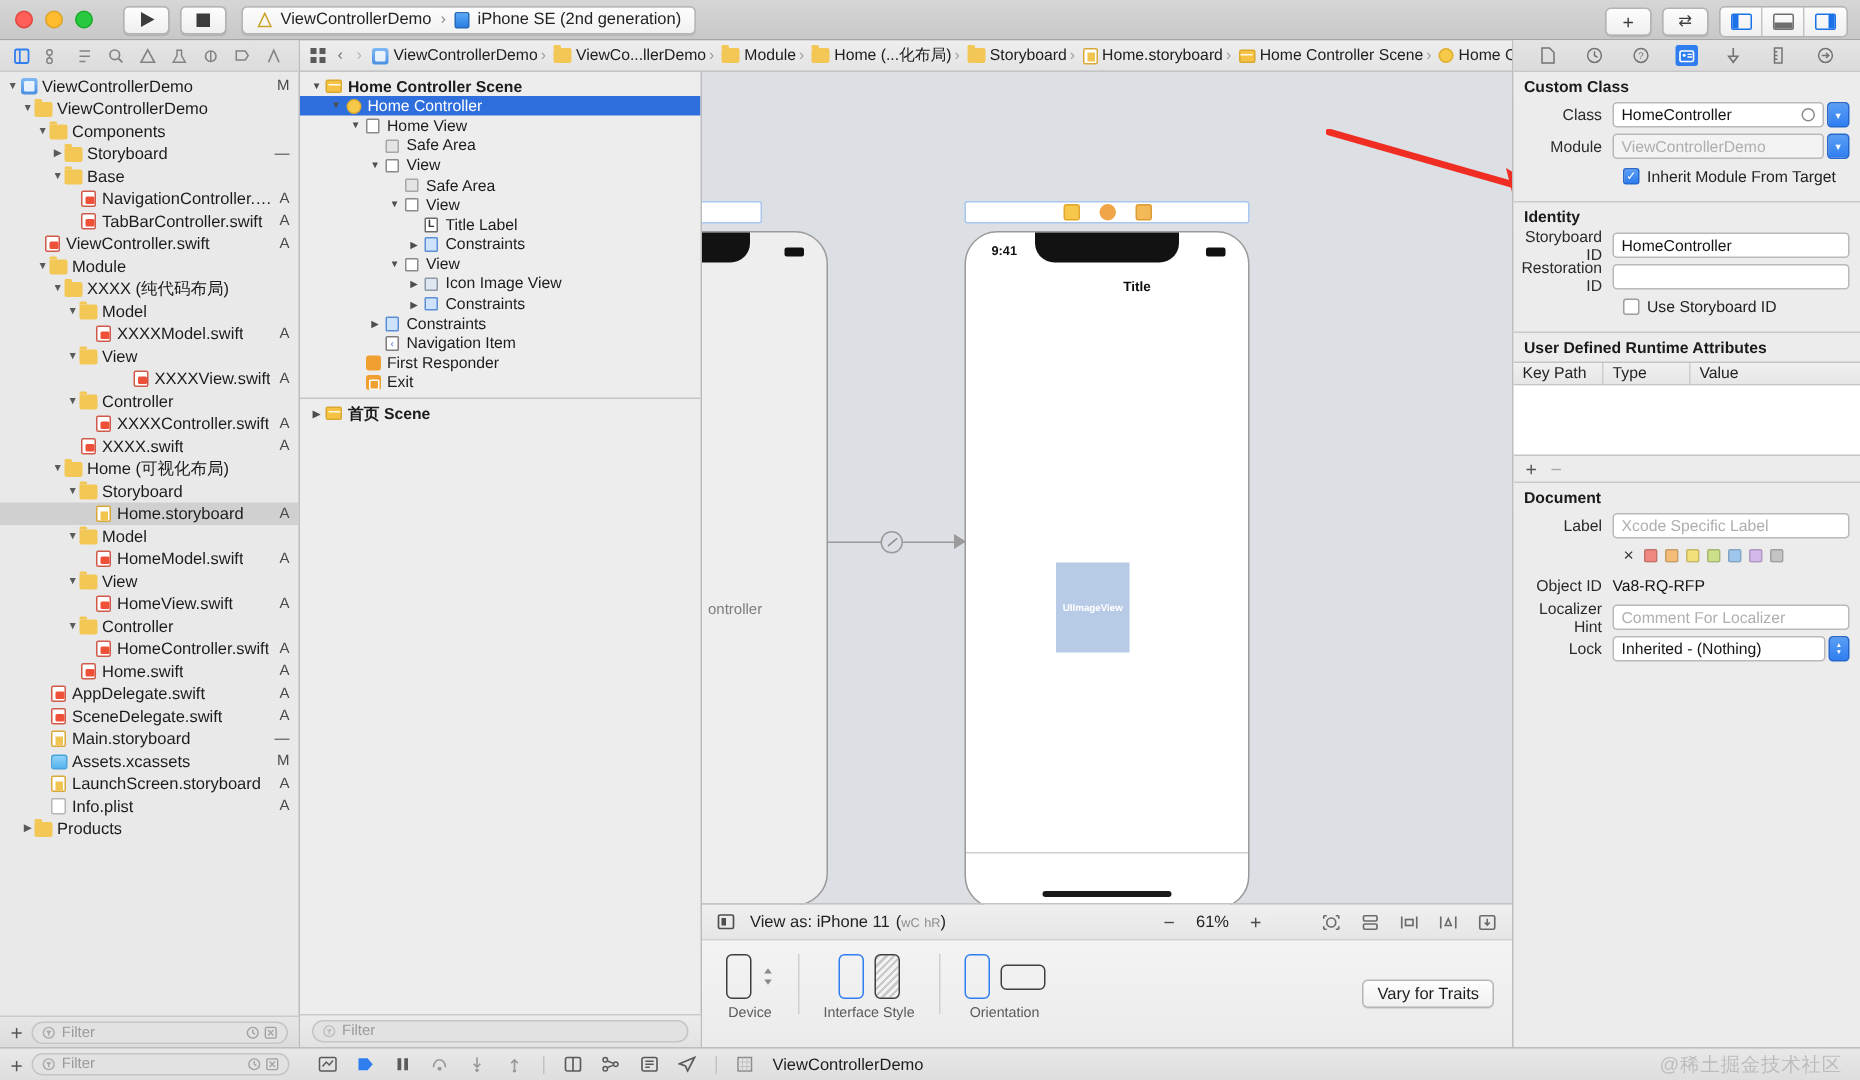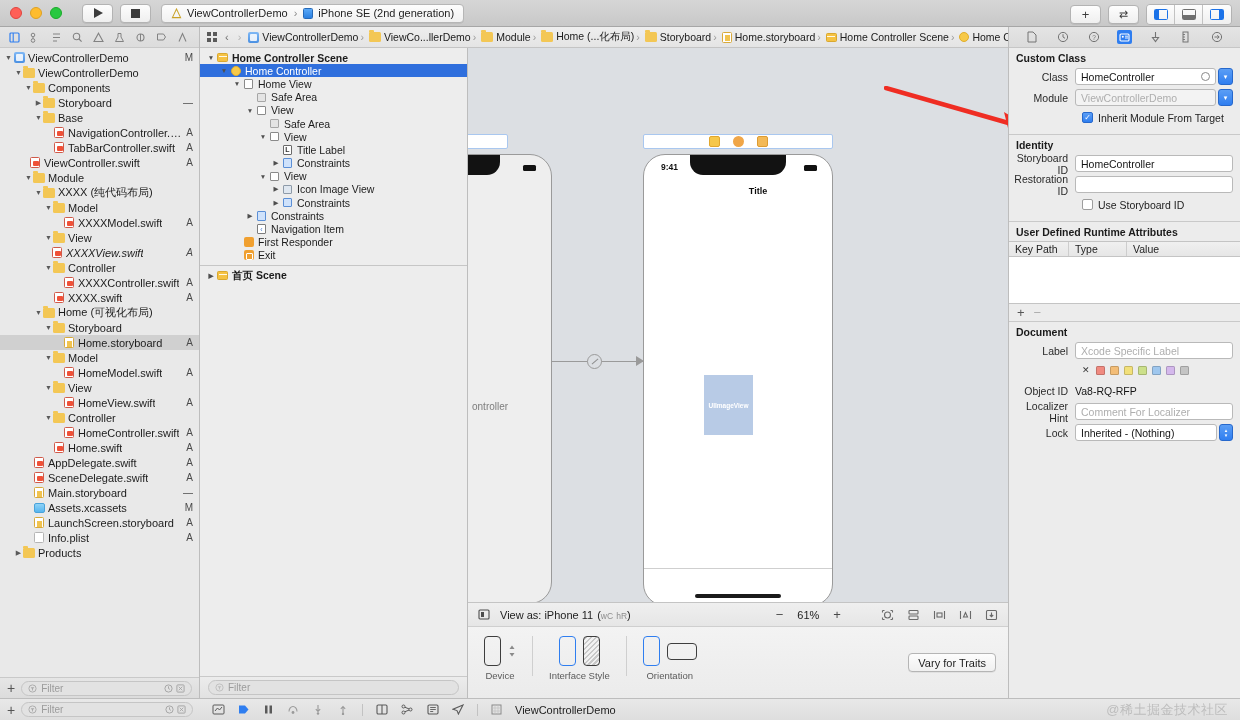--- a/index.html
+++ b/index.html
@@ -541,21 +541,21 @@
           <span class="badge">A</span>
         </div>
         <div class="row" style="padding-left: 44px;">
           <span class="disc">▼</span>
           <span class="ico">
             <span class="fico"></span>
           </span>
           <span class="lbl">View</span>
           <span class="badge"></span>
         </div>
-        <div class="row" style="padding-left: 42px; font-style: italic;">
+        <div class="row" style="padding-left: 79px;">
           <span class="disc"></span>
           <span class="ico">
             <span class="swiftico"></span>
           </span>
           <span class="lbl">XXXXView.swift</span>
           <span class="badge">A</span>
         </div>
         <div class="row" style="padding-left: 44px;">
           <span class="disc">▼</span>
           <span class="ico">

